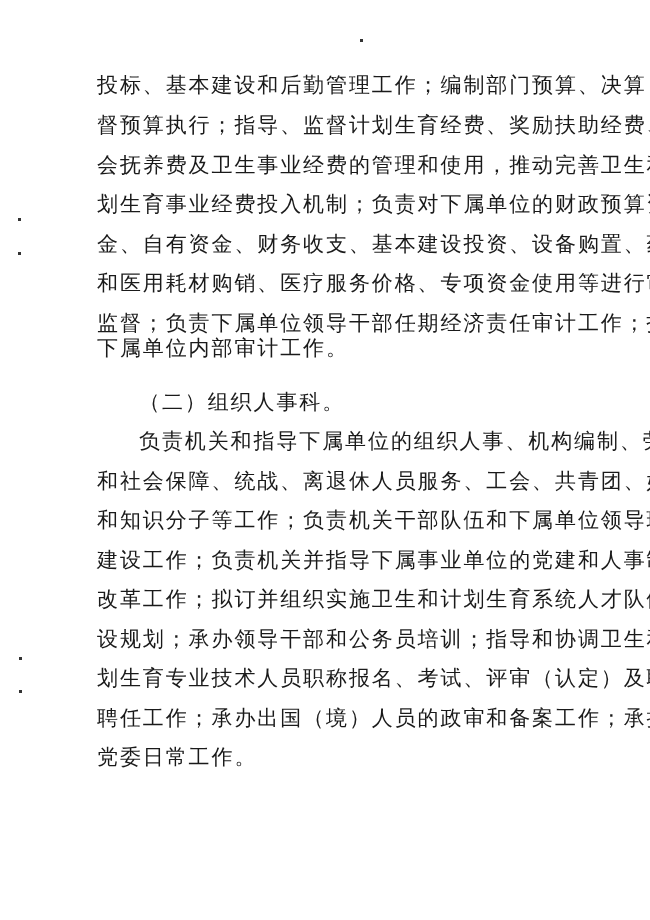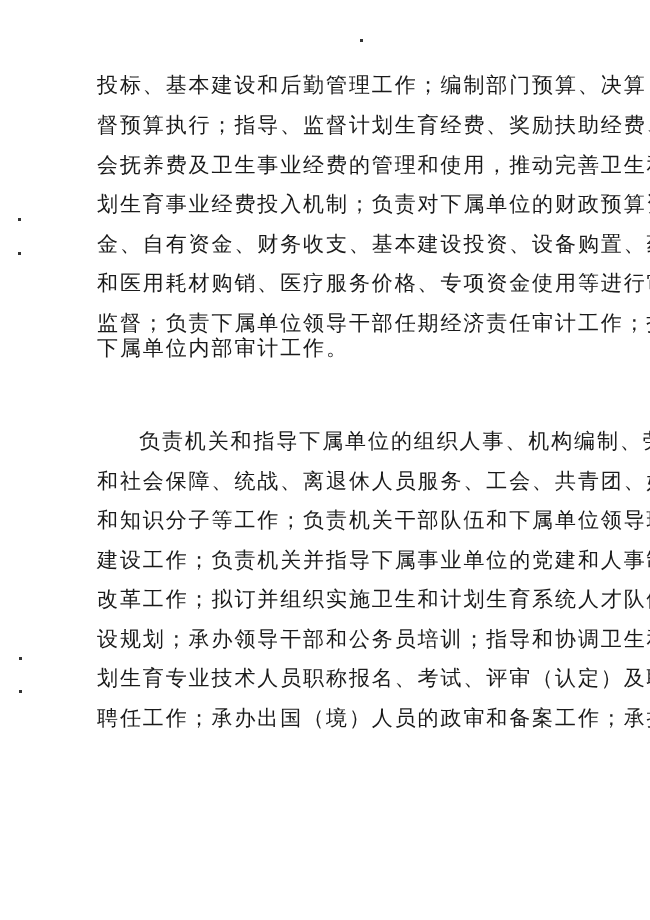--- a/index.html
+++ b/index.html
@@ -27,22 +27,24 @@
 
   <div class="line" style="top:73px;">投标、基本建设和后勤管理工作；编制部门预算、决算，监</div>
   <div class="line" style="top:113px;">督预算执行；指导、监督计划生育经费、奖励扶助经费、社</div>
   <div class="line" style="top:153px;">会抚养费及卫生事业经费的管理和使用，推动完善卫生和计</div>
   <div class="line" style="top:192px;">划生育事业经费投入机制；负责对下属单位的财政预算资</div>
   <div class="line" style="top:232px;">金、自有资金、财务收支、基本建设投资、设备购置、药品</div>
   <div class="line" style="top:271px;">和医用耗材购销、医疗服务价格、专项资金使用等进行审计</div>
   <div class="line" style="top:311px;">监督；负责下属单位领导干部任期经济责任审计工作；指导</div>
   <div class="line" style="top:336px;">下属单位内部审计工作。</div>
 
+  <div class="line heading" style="top:390px;">（二）组织人事科。</div>
   <div class="line indent" style="top:429px;">负责机关和指导下属单位的组织人事、机构编制、劳动</div>
   <div class="line" style="top:469px;">和社会保障、统战、离退休人员服务、工会、共青团、妇女</div>
   <div class="line" style="top:508px;">和知识分子等工作；负责机关干部队伍和下属单位领导班子</div>
   <div class="line" style="top:548px;">建设工作；负责机关并指导下属事业单位的党建和人事制度</div>
   <div class="line" style="top:587px;">改革工作；拟订并组织实施卫生和计划生育系统人才队伍建</div>
   <div class="line" style="top:627px;">设规划；承办领导干部和公务员培训；指导和协调卫生和计</div>
   <div class="line" style="top:666px;">划生育专业技术人员职称报名、考试、评审（认定）及职务</div>
   <div class="line" style="top:706px;">聘任工作；承办出国（境）人员的政审和备案工作；承担局</div>
+  <div class="line" style="top:745px;">党委日常工作。</div>
 
 </div>
 
 </body></html>

